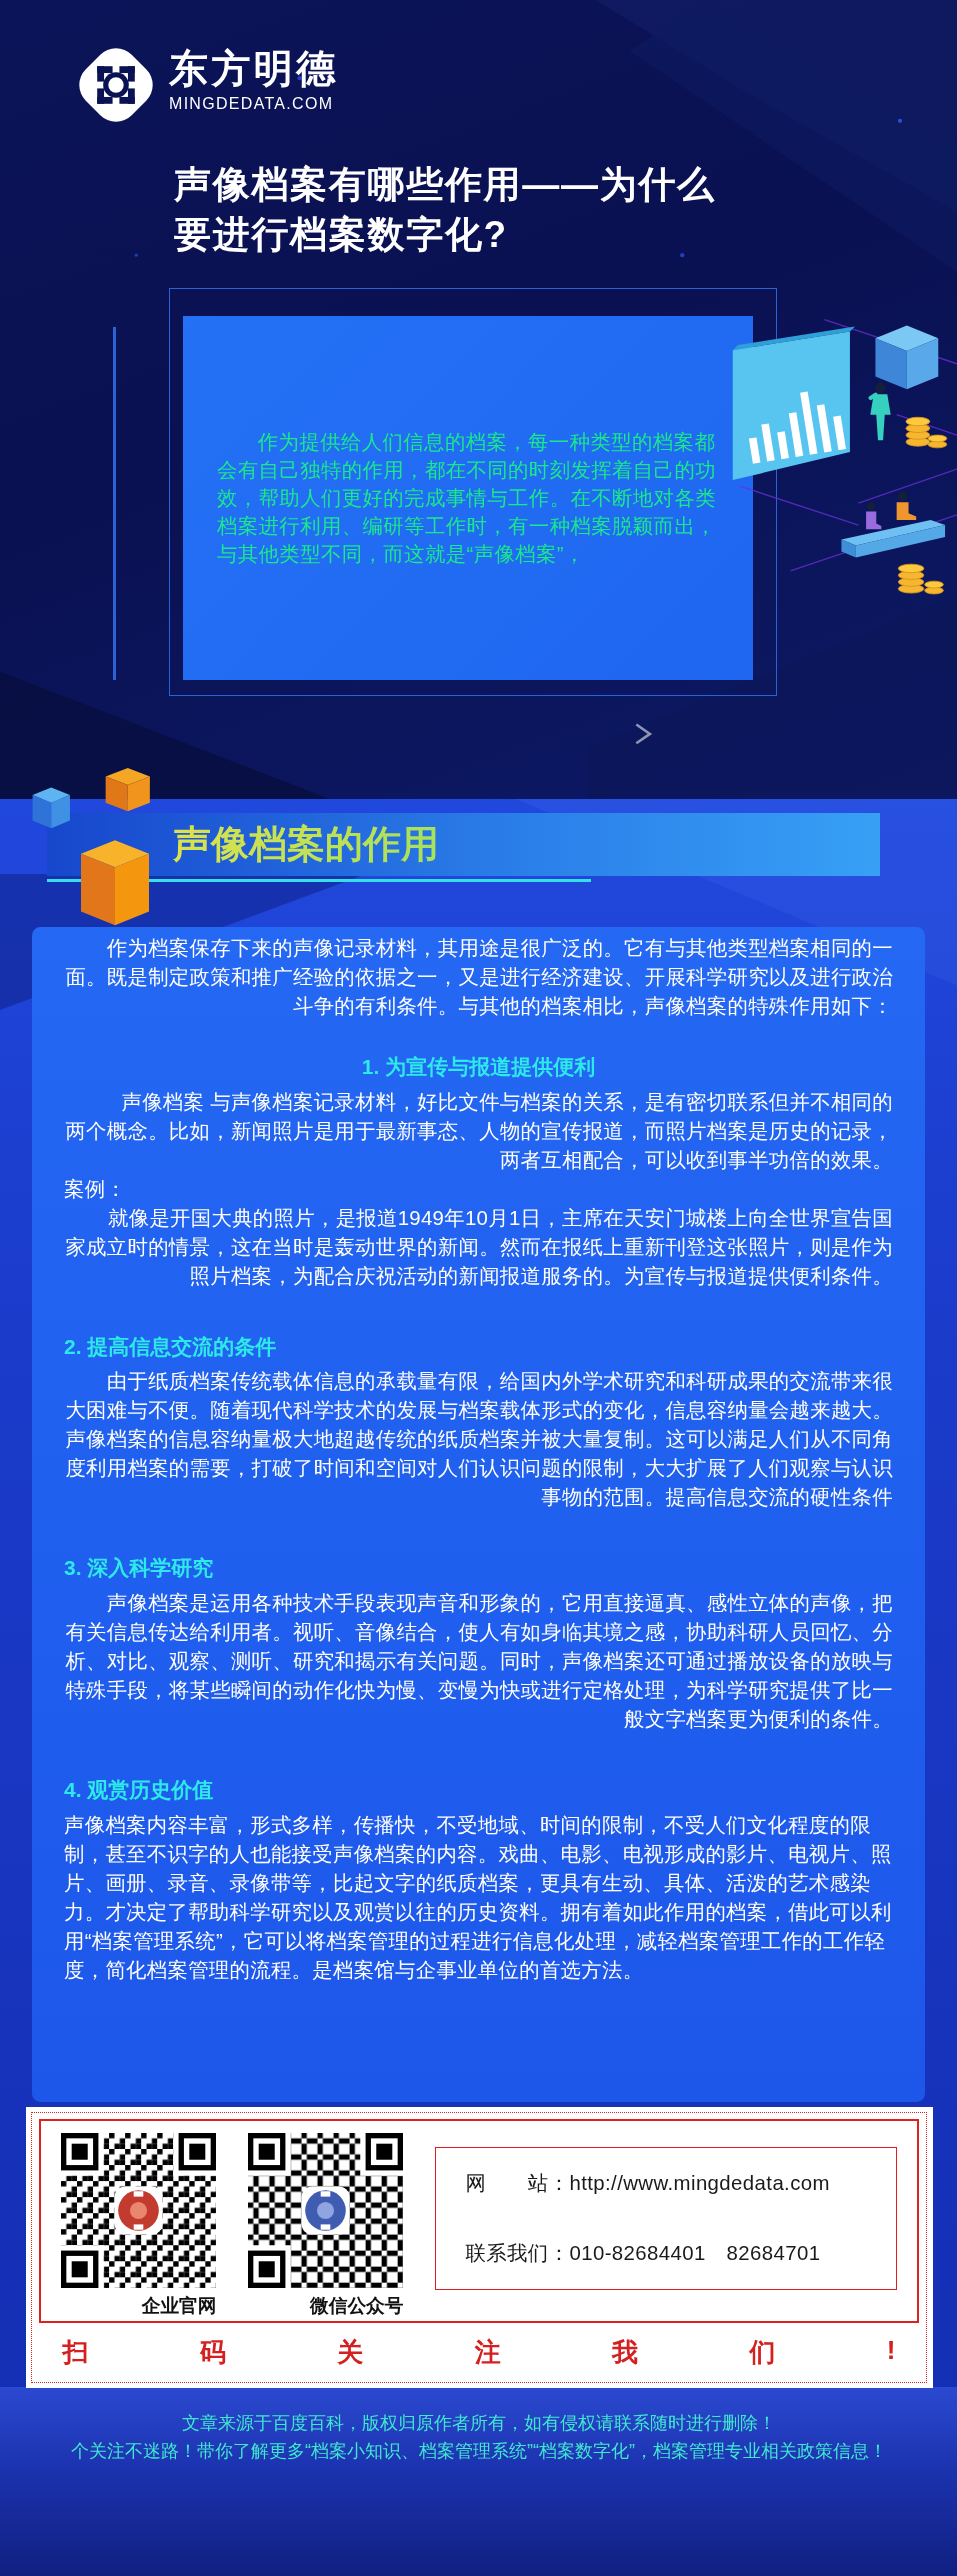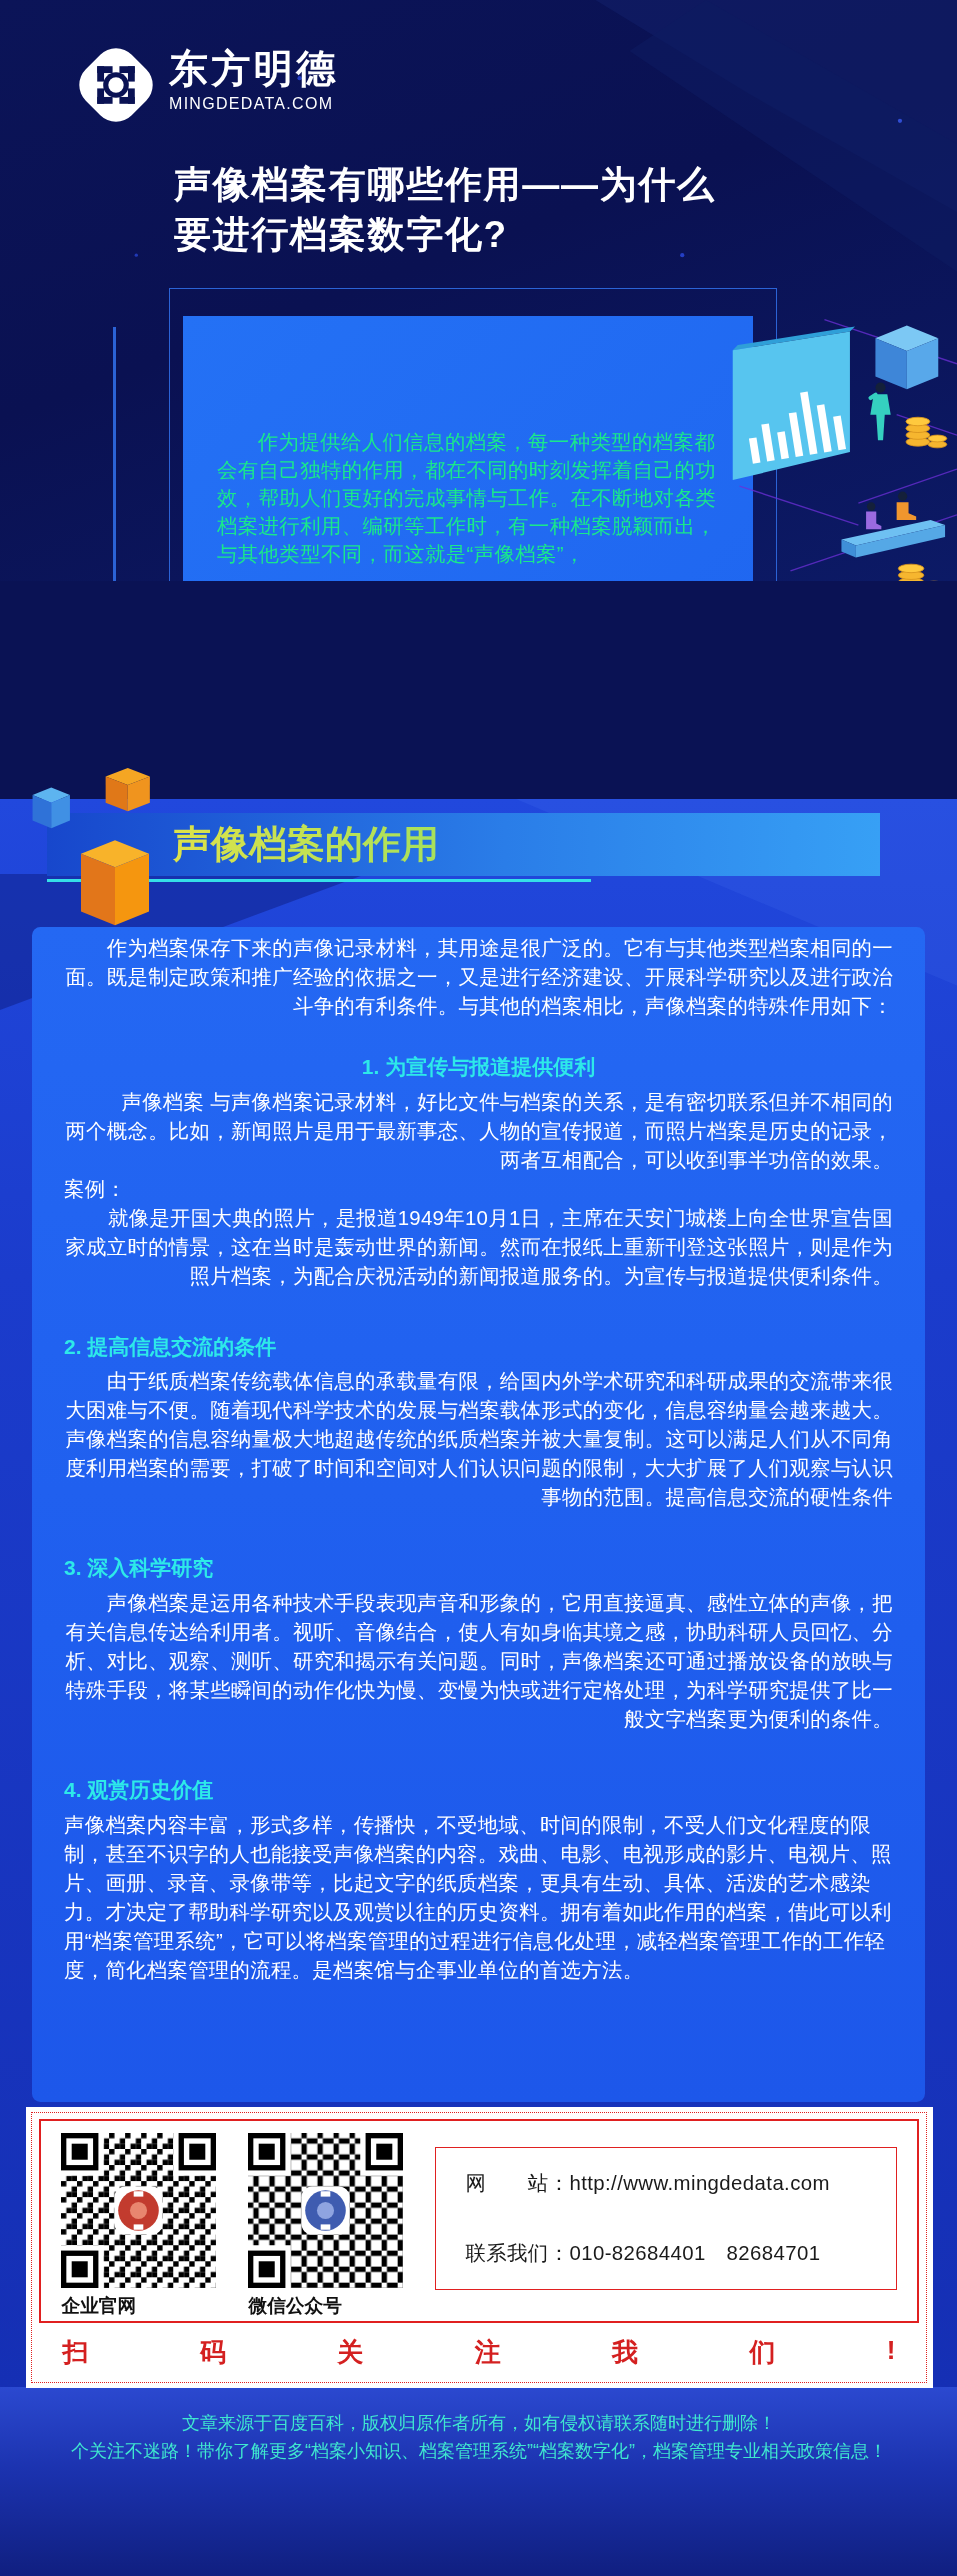--- a/index.html
+++ b/index.html
@@ -3,21 +3,21 @@
 <meta charset="utf-8">
 <style>
   html,body{margin:0;padding:0;}
   body{
     width:958px;height:2576px;position:relative;overflow:hidden;
     background:#0a1254;
     font-family:"Liberation Sans","DejaVu Sans",sans-serif;
     -webkit-font-smoothing:antialiased;
   }
   
-  .header{position:absolute;left:0;top:0;width:958px;height:581px;
+  .header{position:absolute;left:0;top:0;width:958px;height:813px;
     background:linear-gradient(160deg,#0b1458 0%,#0a1152 45%,#0c1a66 100%);overflow:hidden;}
   .header-decor{position:absolute;left:0;top:0;}
   .logo{position:absolute;left:75px;top:44px;display:flex;align-items:flex-start;}
   .logo-icon{width:82px;height:82px;flex:0 0 auto;}
   .logo-text{margin-left:12px;color:#fff;}
   .logo-name{font-size:39px;font-weight:bold;letter-spacing:3.4px;line-height:49px;}
   .logo-domain{font-size:16px;font-weight:normal;letter-spacing:1.3px;margin-top:1.7px;}
   .hero-title{position:absolute;left:174px;top:160px;color:#ffffff;
     font-size:37px;font-weight:bold;line-height:50px;letter-spacing:1.7px;}
   .intro-frame{position:absolute;left:169px;top:288px;width:606px;height:406px;
@@ -54,21 +54,21 @@
   .panel p{margin:0;font-size:20.4px;line-height:29px;font-weight:500;letter-spacing:0.3px;}
   .panel p.indent{text-indent:2em;text-align:right;}
   .sec-heading{font-size:21px;font-weight:bold;color:#2de9e9;margin:41px 0 6.8px 0;line-height:29px;}
   .sec-heading.first{margin-top:31px;text-align:center;}
   .case-label{font-size:20.4px;font-weight:bold;line-height:29px;margin:0;}
   
   .qr-panel{position:absolute;left:25.5px;top:2107px;width:907px;height:281px;background:#ffffff;z-index:2;}
   .qr-panel .dashed{position:absolute;inset:5.1px;border:1.7px dotted #e02020;pointer-events:none;}
   .qr-box{position:absolute;left:13.6px;top:12px;right:13.6px;height:204px;border:2.6px solid #e02020;
     display:flex;align-items:flex-start;padding:12px 20.4px 0 20.4px;box-sizing:border-box;gap:32px;}
-  .qr-item{display:flex;flex-direction:column;align-items:flex-start;flex:0 0 auto;}
+  .qr-item{display:flex;flex-direction:column;align-items:flex-end;flex:0 0 auto;}
   .qr-img{width:155px;height:155px;}
   .qr-label{margin-top:5.1px;font-size:18.7px;font-weight:bold;color:#111;}
   .contact-box{flex:1;margin-top:13.6px;height:143px;border:1.7px solid #e02020;box-sizing:border-box;
     display:flex;flex-direction:column;justify-content:space-evenly;padding:0 10.2px 0 29px;gap:20px;}
   .contact-line{font-size:20.4px;color:#1a1a1a;letter-spacing:0.4px;}
   .slogan{position:absolute;left:37px;right:37px;top:228px;display:flex;justify-content:space-between;
     color:#d42020;font-size:26px;font-weight:bold;}
   
   .footer{position:absolute;left:0;top:2387px;width:958px;height:189px;
     background:linear-gradient(180deg,#2b49d0 0%,#1b32ae 45%,#101f80 100%);

